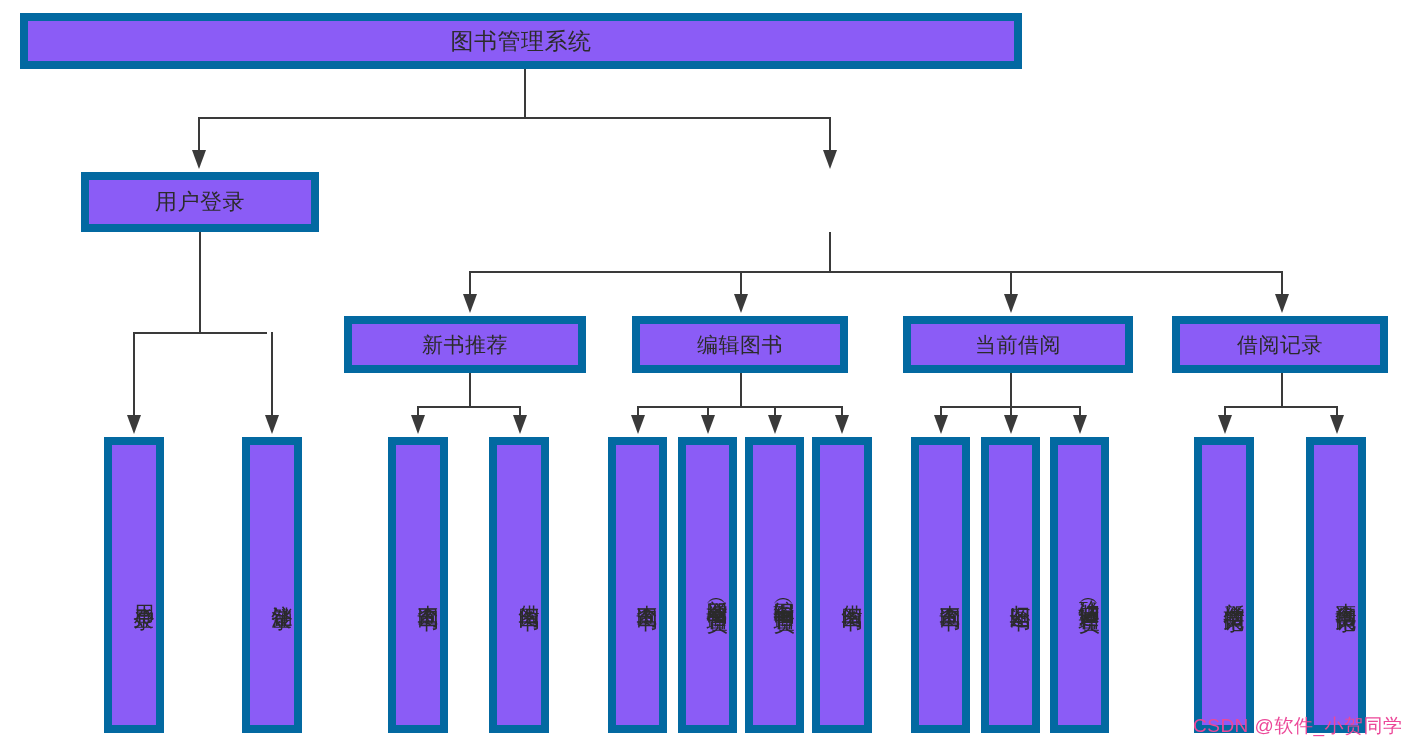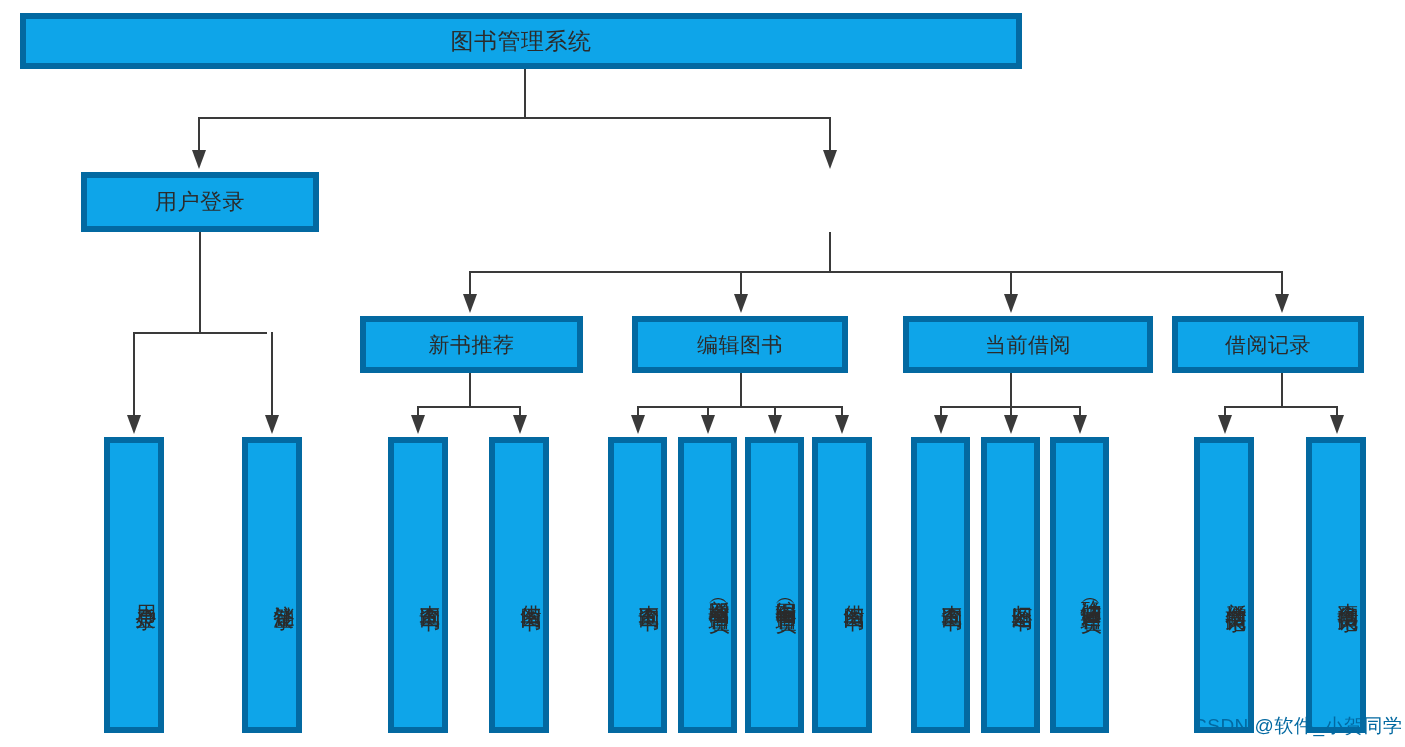--- a/index.html
+++ b/index.html
@@ -13,22 +13,22 @@
   #canvas {
     position: relative;
     width: 1405px;
     height: 747px;
     background: #ffffff;
     overflow: hidden;
   }
   .node {
     position: absolute;
     box-sizing: border-box;
-    background: #0ea5e9;
-    border: 6px solid #0369a1;
+    background: #8b5cf6;
+    border: 8px solid #0369a1;
     display: flex;
     align-items: center;
     justify-content: center;
     color: #2b2b2b;
     letter-spacing: 0.5px;
     text-align: right;
   }
   .node.root {
     font-size: 23px;
   }
@@ -61,21 +61,21 @@
   .arrow {
     position: absolute;
     width: 0;
     height: 0;
     border-left: 7px solid transparent;
     border-right: 7px solid transparent;
     border-top: 19px solid #3a3a3a;
   }
   .watermark {
     position: absolute;
-    color: #0369a1;
+    color: #ec4899;
     font-size: 19px;
     white-space: nowrap;
     letter-spacing: 0.5px;
     pointer-events: none;
   }
 </style>
 </head>
 <body>
 
 <div id="canvas">
@@ -108,30 +108,30 @@
   <div class="edge h" style="left:469px; top:271px; width:812px;"></div>
   <div class="edge v" style="left:469px; top:271px; height:25px;"></div>
   <div class="arrow" style="left:463px; top:294px;"></div>
   <div class="edge v" style="left:740px; top:271px; height:25px;"></div>
   <div class="arrow" style="left:734px; top:294px;"></div>
   <div class="edge v" style="left:1010px; top:271px; height:25px;"></div>
   <div class="arrow" style="left:1004px; top:294px;"></div>
   <div class="edge v" style="left:1281px; top:271px; height:25px;"></div>
   <div class="arrow" style="left:1275px; top:294px;"></div>
 
-  <div class="node level3" style="left:360px; top:316px; width:223px; height:57px;">
+  <div class="node level3" style="left:344px; top:316px; width:242px; height:57px;">
     <span>新书推荐</span>
   </div>
   <div class="node level3" style="left:632px; top:316px; width:216px; height:57px;">
     <span>编辑图书</span>
   </div>
-  <div class="node level3" style="left:903px; top:316px; width:250px; height:57px;">
+  <div class="node level3" style="left:903px; top:316px; width:230px; height:57px;">
     <span>当前借阅</span>
   </div>
-  <div class="node level3" style="left:1172px; top:316px; width:192px; height:57px;">
+  <div class="node level3" style="left:1172px; top:316px; width:216px; height:57px;">
     <span>借阅记录</span>
   </div>
 
   <div class="edge v" style="left:469px; top:373px; height:35px;"></div>
   <div class="edge h" style="left:417px; top:406px; width:104px;"></div>
   <div class="edge v" style="left:417px; top:406px; height:11px;"></div>
   <div class="arrow" style="left:411px; top:415px;"></div>
   <div class="edge v" style="left:519px; top:406px; height:11px;"></div>
   <div class="arrow" style="left:513px; top:415px;"></div>
 

